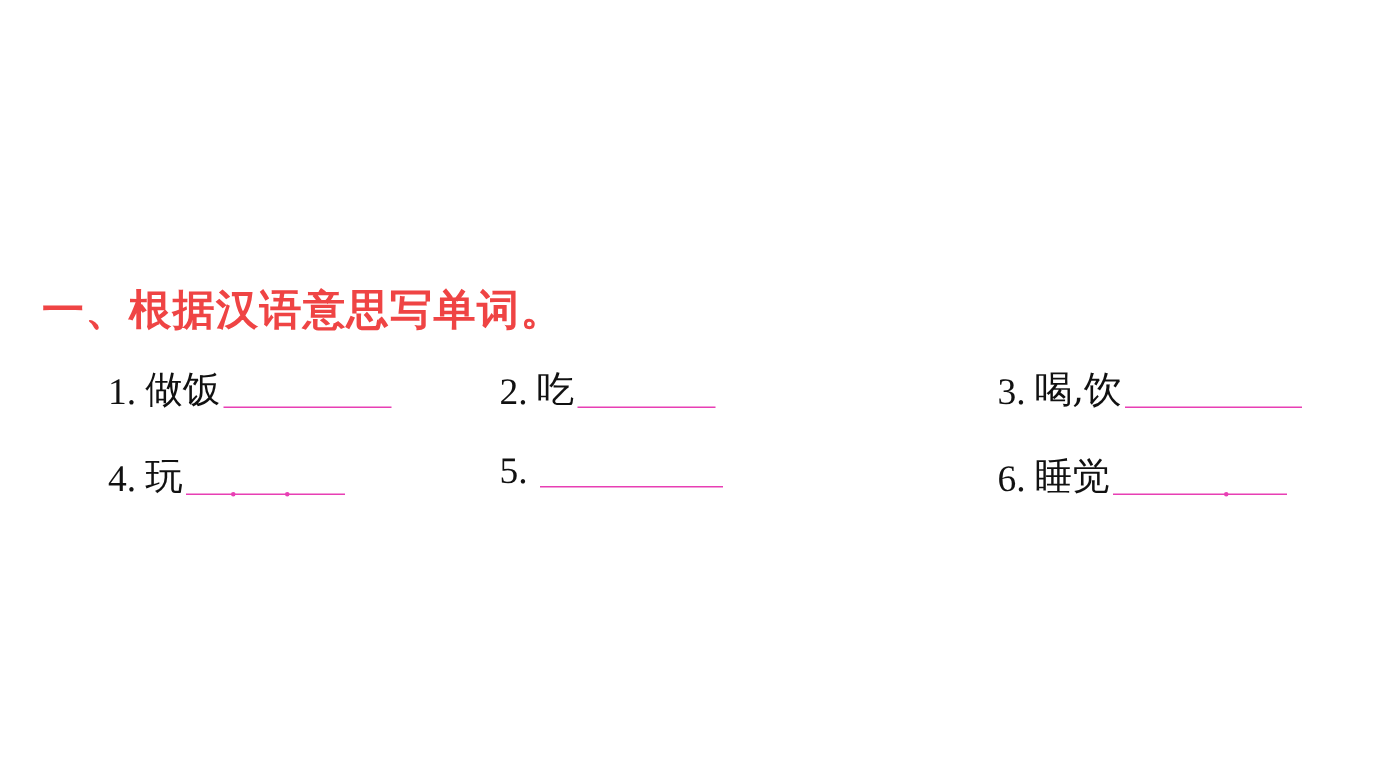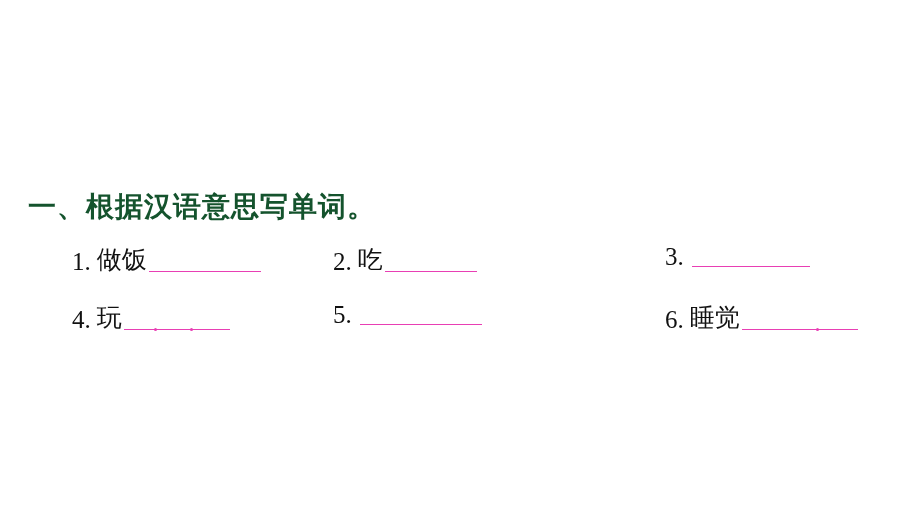--- a/index.html
+++ b/index.html
@@ -3,21 +3,21 @@
 <meta charset="utf-8">
 <style>
   html, body { margin: 0; padding: 0; }
   body {
     width: 920px; height: 518px; background: #ffffff; position: relative; overflow: hidden;
     font-family: "DejaVu Serif", "Liberation Serif", serif; color: #111;
   }
   .heading {
     position: absolute; left: 28px; top: 188px;
     font-family: Liberation Serif, serif;
-    font-size: 28px; font-weight: bold; letter-spacing: 1px; color: #14532d;
+    font-size: 28px; font-weight: bold; letter-spacing: 1px; color: #ef4444;
   }
   .item { position: absolute; font-size: 25px; display: flex; align-items: flex-end; white-space: nowrap; }
   .num { margin-right: 6px; font-family: "Liberation Serif", serif; }
   .blank { display: inline-block; border-bottom: 1.5px solid #e83fb4; height: 1px; margin-left: 2px; margin-bottom: 4px; position: relative; }
   .dot { position: absolute; bottom: -2px; width: 3px; height: 3px; background: #e83fb4; border-radius: 50%; }
 </style>
 </head>
 <body>
 
 <div class="heading">一、根据汉语意思写单词。</div>
@@ -29,20 +29,21 @@
 </div>
 
 <div class="item" style="left:333px; top:243px;">
   <span class="num">2.</span>
   <span>吃</span>
   <span class="blank" style="width:92px;"></span>
 </div>
 
 <div class="item" style="left:665px; top:243px;">
   <span class="num">3.</span>
+  <span>喝,饮</span>
   <span class="blank" style="width:118px;"></span>
 </div>
 
 <div class="item" style="left:72px; top:301px;">
   <span class="num">4.</span>
   <span>玩</span>
   <span class="blank" style="width:106px;">
     <span class="dot" style="left:30px;"></span>
     <span class="dot" style="left:66px;"></span>
   </span>

